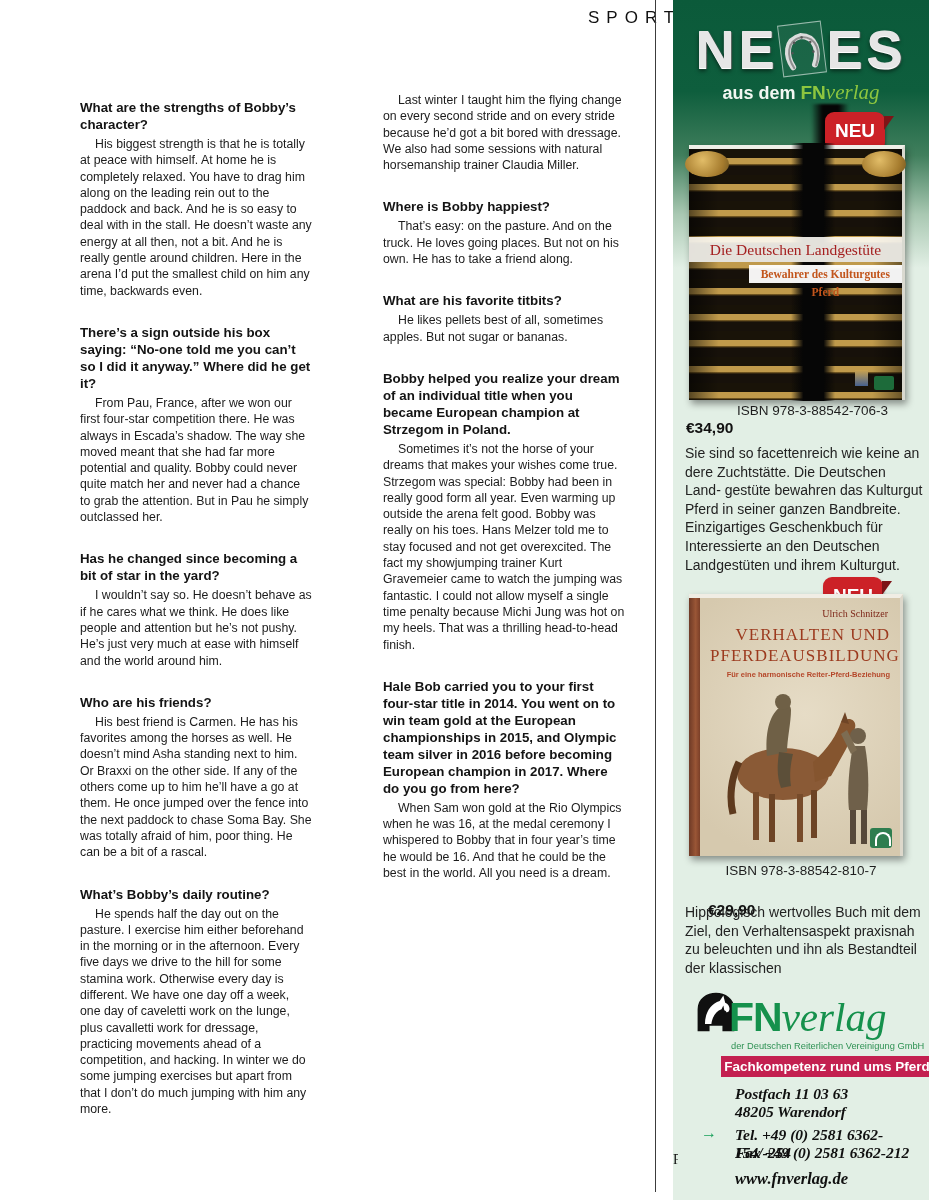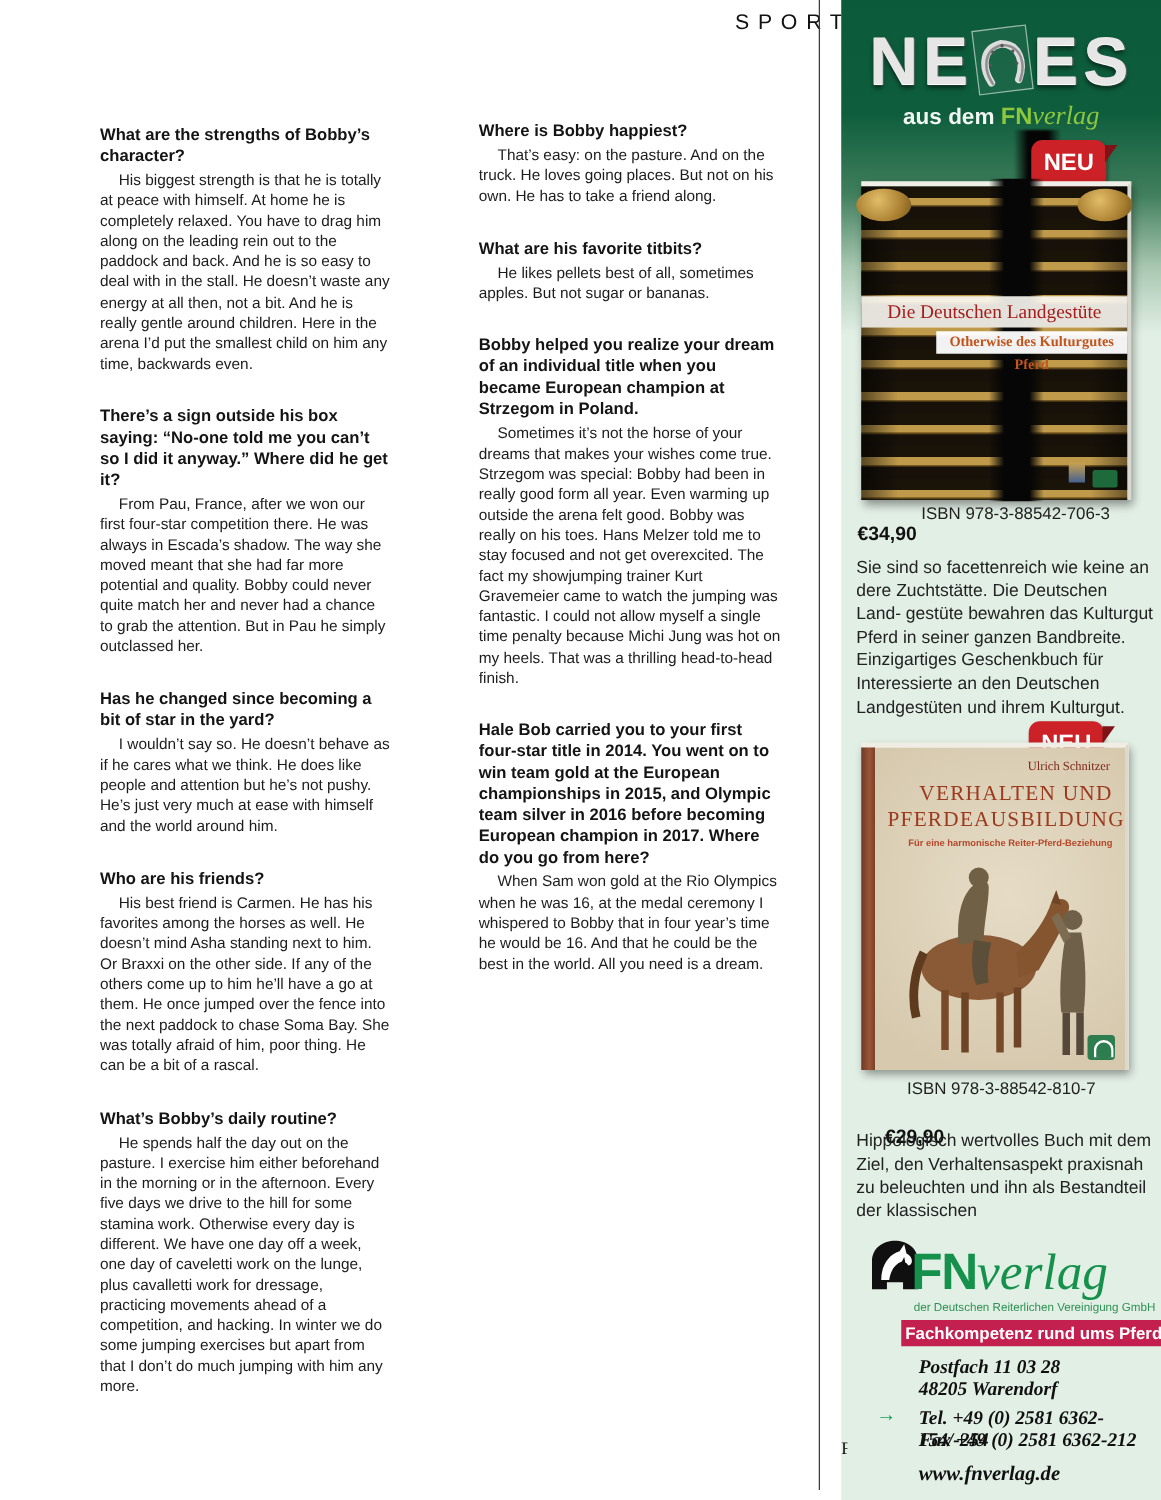--- a/index.html
+++ b/index.html
@@ -158,20 +158,21 @@
     <p class="a">From Pau, France, after we won our first four-star competition there. He was always in Escada’s shadow. The way she moved meant that she had far more potential and quality. Bobby could never quite match her and never had a chance to grab the attention. But in Pau he simply outclassed her.</p>
     <h3 class="q">Has he changed since becoming a bit of star in the yard?</h3>
     <p class="a">I wouldn’t say so. He doesn’t behave as if he cares what we think. He does like people and attention but he’s not pushy. He’s just very much at ease with himself and the world around him.</p>
     <h3 class="q">Who are his friends?</h3>
     <p class="a">His best friend is Carmen. He has his favorites among the horses as well. He doesn’t mind Asha standing next to him. Or Braxxi on the other side. If any of the others come up to him he’ll have a go at them. He once jumped over the fence into the next paddock to chase Soma Bay. She was totally afraid of him, poor thing. He can be a bit of a rascal.</p>
     <h3 class="q">What’s Bobby’s daily routine?</h3>
     <p class="a">He spends half the day out on the pasture. I exercise him either beforehand in the morning or in the afternoon. Every five days we drive to the hill for some stamina work. Otherwise every day is different. We have one day off a week, one day of caveletti work on the lunge, plus cavalletti work for dressage, practicing movements ahead of a competition, and hacking. In winter we do some jumping exercises but apart from that I don’t do much jumping with him any more.</p>
   </div>
 
   <div class="col col2">
+    <p class="para">Last winter I taught him the flying change on every second stride and on every stride because he’d got a bit bored with dressage. We also had some sessions with natural horsemanship trainer Claudia Miller.</p>
     <h3 class="q">Where is Bobby happiest?</h3>
     <p class="a">That’s easy: on the pasture. And on the truck. He loves going places. But not on his own. He has to take a friend along.</p>
     <h3 class="q">What are his favorite titbits?</h3>
     <p class="a">He likes pellets best of all, sometimes apples. But not sugar or bananas.</p>
     <h3 class="q">Bobby helped you realize your dream of an individual title when you became European champion at Strzegom in Poland.</h3>
     <p class="a">Sometimes it’s not the horse of your dreams that makes your wishes come true. Strzegom was special: Bobby had been in really good form all year. Even warming up outside the arena felt good. Bobby was really on his toes. Hans Melzer told me to stay focused and not get overexcited. The fact my showjumping trainer Kurt Gravemeier came to watch the jumping was fantastic. I could not allow myself a single time penalty because Michi Jung was hot on my heels. That was a thrilling head-to-head finish.</p>
     <h3 class="q">Hale Bob carried you to your first four-star title in 2014. You went on to win team gold at the European championships in 2015, and Olympic team silver in 2016 before becoming European champion in 2017. Where do you go from here?</h3>
     <p class="a">When Sam won gold at the Rio Olympics when he was 16, at the medal ceremony I whispered to Bobby that in four year’s time he would be 16. And that he could be the best in the world. All you need is a dream.</p>
   </div>
 
@@ -195,21 +196,21 @@
     </div>
 
     <div class="plume"></div>
     <div class="neu-badge badge1">NEU</div>
 
     <div class="cover cover1">
       <div class="epaulette ep-l"></div>
       <div class="epaulette ep-r"></div>
       <div class="fur"></div>
       <div class="c1-title-band">Die Deutschen Landgestüte</div>
-      <div class="c1-sub-band">Otherwise des Kulturgutes Pferd</div>
+      <div class="c1-sub-band">Bewahrer des Kulturgutes Pferd</div>
       <div class="c1-logo-a"></div>
       <div class="c1-logo-b"></div>
     </div>
     <div class="isbn isbn1">ISBN 978-3-88542-706-3</div>
     <div class="price price1">€34,90</div>
     <p class="desc desc1">Sie sind so facettenreich wie keine an dere Zuchtstätte. Die Deutschen Land- gestüte bewahren das Kulturgut Pferd in seiner ganzen Bandbreite. Einzigartiges Geschenkbuch für Interessierte an den Deutschen Landgestüten und ihrem Kulturgut.</p>
 
     <div class="neu-badge badge2">NEU</div>
     <div class="cover cover2">
       <div class="spine2"></div>
@@ -244,21 +245,21 @@
       <svg class="horse-logo" width="46" height="44" viewBox="0 0 50 46">
         <path d="M5 44 V20 C5 8 15 2 25 2 C35 2 45 8 45 20 V44 H32 V38 H18 V44 Z" fill="#101010"></path>
         <path d="M13 36 C13 24 19 14 29 11 L33 5 L35 13 C40 15 41 21 38 23 L30 25 C26 29 23 32 22 36 Z" fill="#ffffff"></path>
         <path d="M20 36 C21 28 25 22 31 20 L33 16 L34 21 C37 22 37 25 35 26 L30 28 C27 31 26 33 25 36 Z" fill="#101010"></path>
       </svg>
       <div class="fnlogo">
         <span class="fn-big">FN</span><span class="verlag-big">verlag</span>
       </div>
       <div class="fnsub">der Deutschen Reiterlichen Vereinigung GmbH</div>
       <div class="redbar">Fachkompetenz rund ums Pferd</div>
-      <div class="addr addr1">Postfach 11 03 28</div>
+      <div class="addr addr1">Postfach 11 03 63</div>
       <div class="addr addr2">48205 Warendorf</div>
       <div class="tel-arrow">→</div>
       <div class="addr telrow">Tel. +49 (0) 2581 6362-154/-254</div>
       <div class="addr faxrow">Fax +49 (0) 2581 6362-212</div>
       <div class="addr webrow">www.fnverlag.de</div>
     </div>
 
     <div class="edge-mark">F</div>
   </aside>
 

